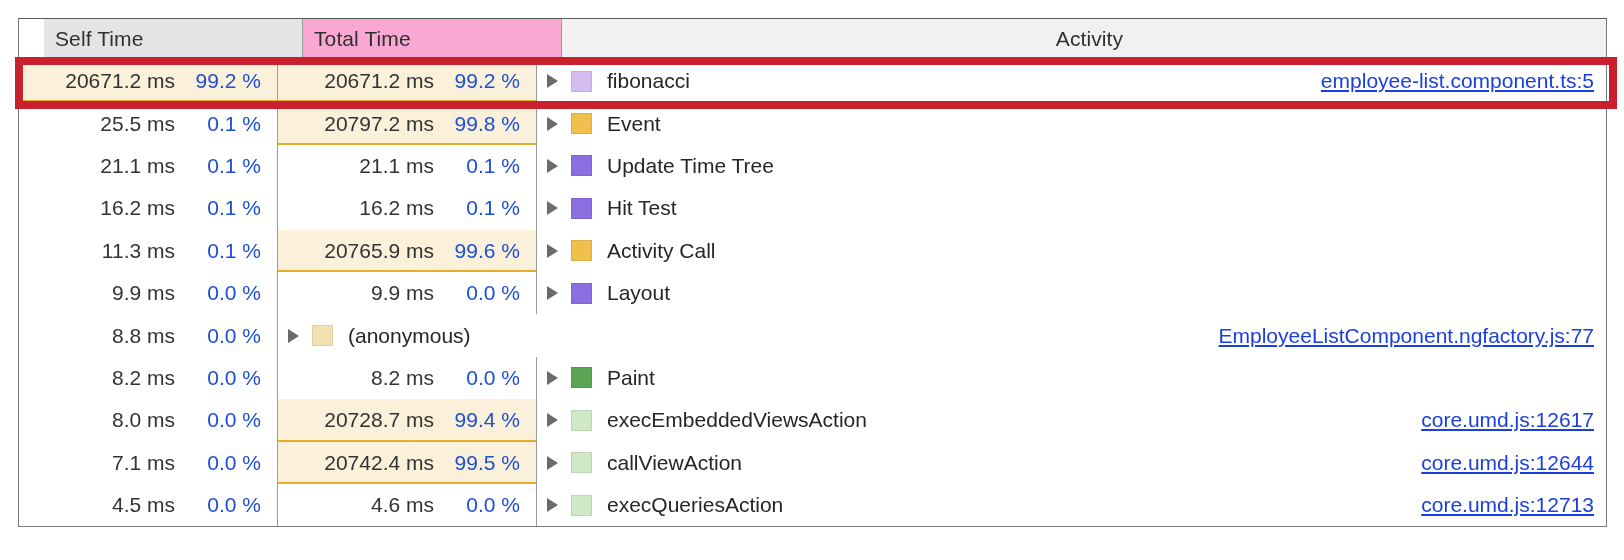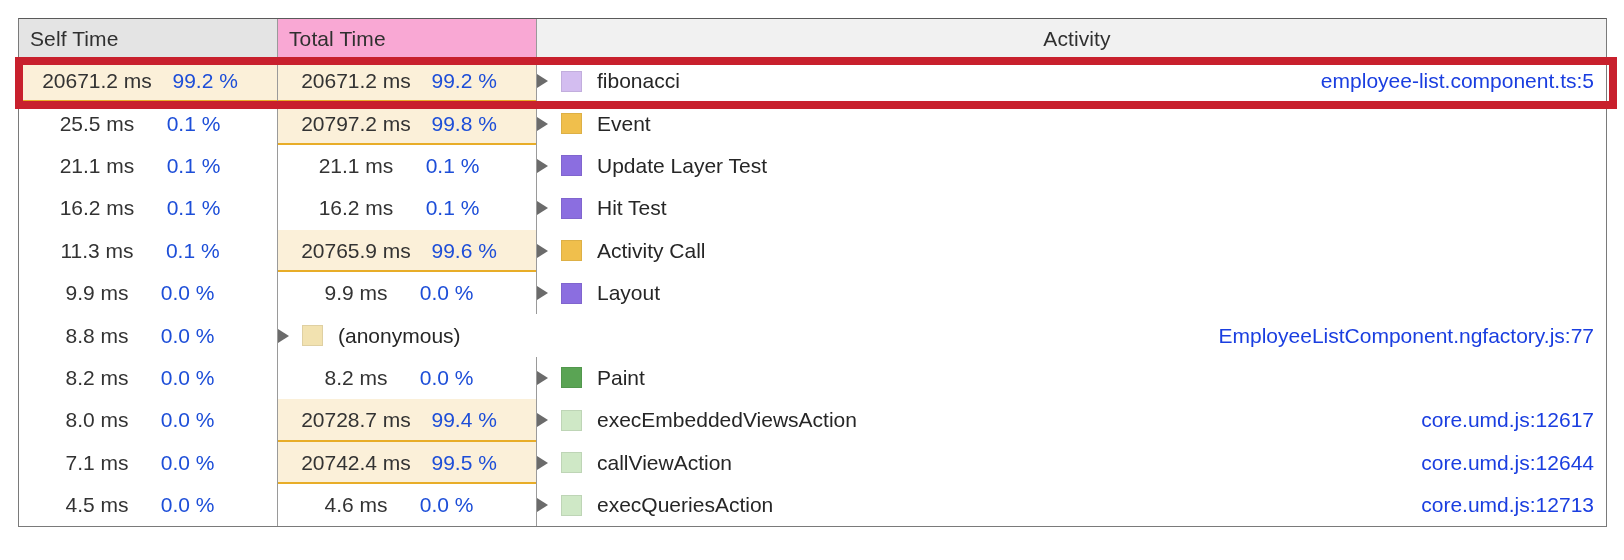--- a/index.html
+++ b/index.html
@@ -33,20 +33,21 @@
     box-sizing: border-box;
     background: #fff;
   }
 
   .thead {
     display: flex;
     height: 41px;
     background: #e4e4e4;
     border-bottom: 1px solid #9a9a9a;
     box-sizing: border-box;
+    margin-left: 25px;
   }
   .th {
     display: flex;
     align-items: center;
     font-size: 21px;
     color: #303030;
     box-sizing: border-box;
     padding-left: 11px;
     letter-spacing: .1px;
   }
@@ -63,21 +64,21 @@
     background: #ffffff;
   }
 
   
   .cell-time {
     width: 259px;
     box-sizing: border-box;
     border-right: 1px solid #9a9a9a;
     display: flex;
     align-items: center;
-    justify-content: center;
+    justify-content: flex-end;
     position: relative;
     padding-right: 16px;
   }
   .cell-time .inner {
     display: flex;
     align-items: baseline;
     position: relative;
     z-index: 2;
   }
   .cell-time .ms {
@@ -105,20 +106,21 @@
     z-index: 1;
   }
   .cell-time.hl-full .bar { width: 100%; }
 
   
   .cell-act {
     flex: 1;
     display: flex;
     align-items: center;
     box-sizing: border-box;
+    padding-left: 10px;
     padding-right: 12px;
     overflow: hidden;
   }
   .disclosure {
     width: 0; height: 0;
     border-left: 11px solid #6b6b6b;
     border-top: 7px solid transparent;
     border-bottom: 7px solid transparent;
     margin-right: 13px;
     flex: 0 0 auto;
@@ -134,20 +136,21 @@
   .act-name {
     font-size: 21px;
     color: #262626;
     white-space: nowrap;
     flex: 0 0 auto;
   }
   .act-spacer { flex: 1 1 auto; }
   .act-link {
     font-size: 21px;
     color: #1a3ee0;
+    text-decoration: underline;
     white-space: nowrap;
     flex: 0 0 auto;
     cursor: pointer;
   }
 
   
   .redbox {
     position: absolute;
     left: 15px;
     top: 57px;
@@ -232,21 +235,21 @@
           </div>
           <div class="cell-time">
             <div class="inner">
               <span class="ms">21.1 ms</span>
               <span class="pct">0.1 %</span>
             </div>
           </div>
           <div class="cell-act">
             <span class="disclosure"></span>
             <span class="swatch" style="background: rgb(139, 110, 224);"></span>
-            <span class="act-name">Update Layer Test</span>
+            <span class="act-name">Update Time Tree</span>
             <span class="act-spacer"></span>
           </div>
         </div>
         <div class="trow">
           <div class="cell-time">
             <div class="inner">
               <span class="ms">16.2 ms</span>
               <span class="pct">0.1 %</span>
             </div>
           </div>

